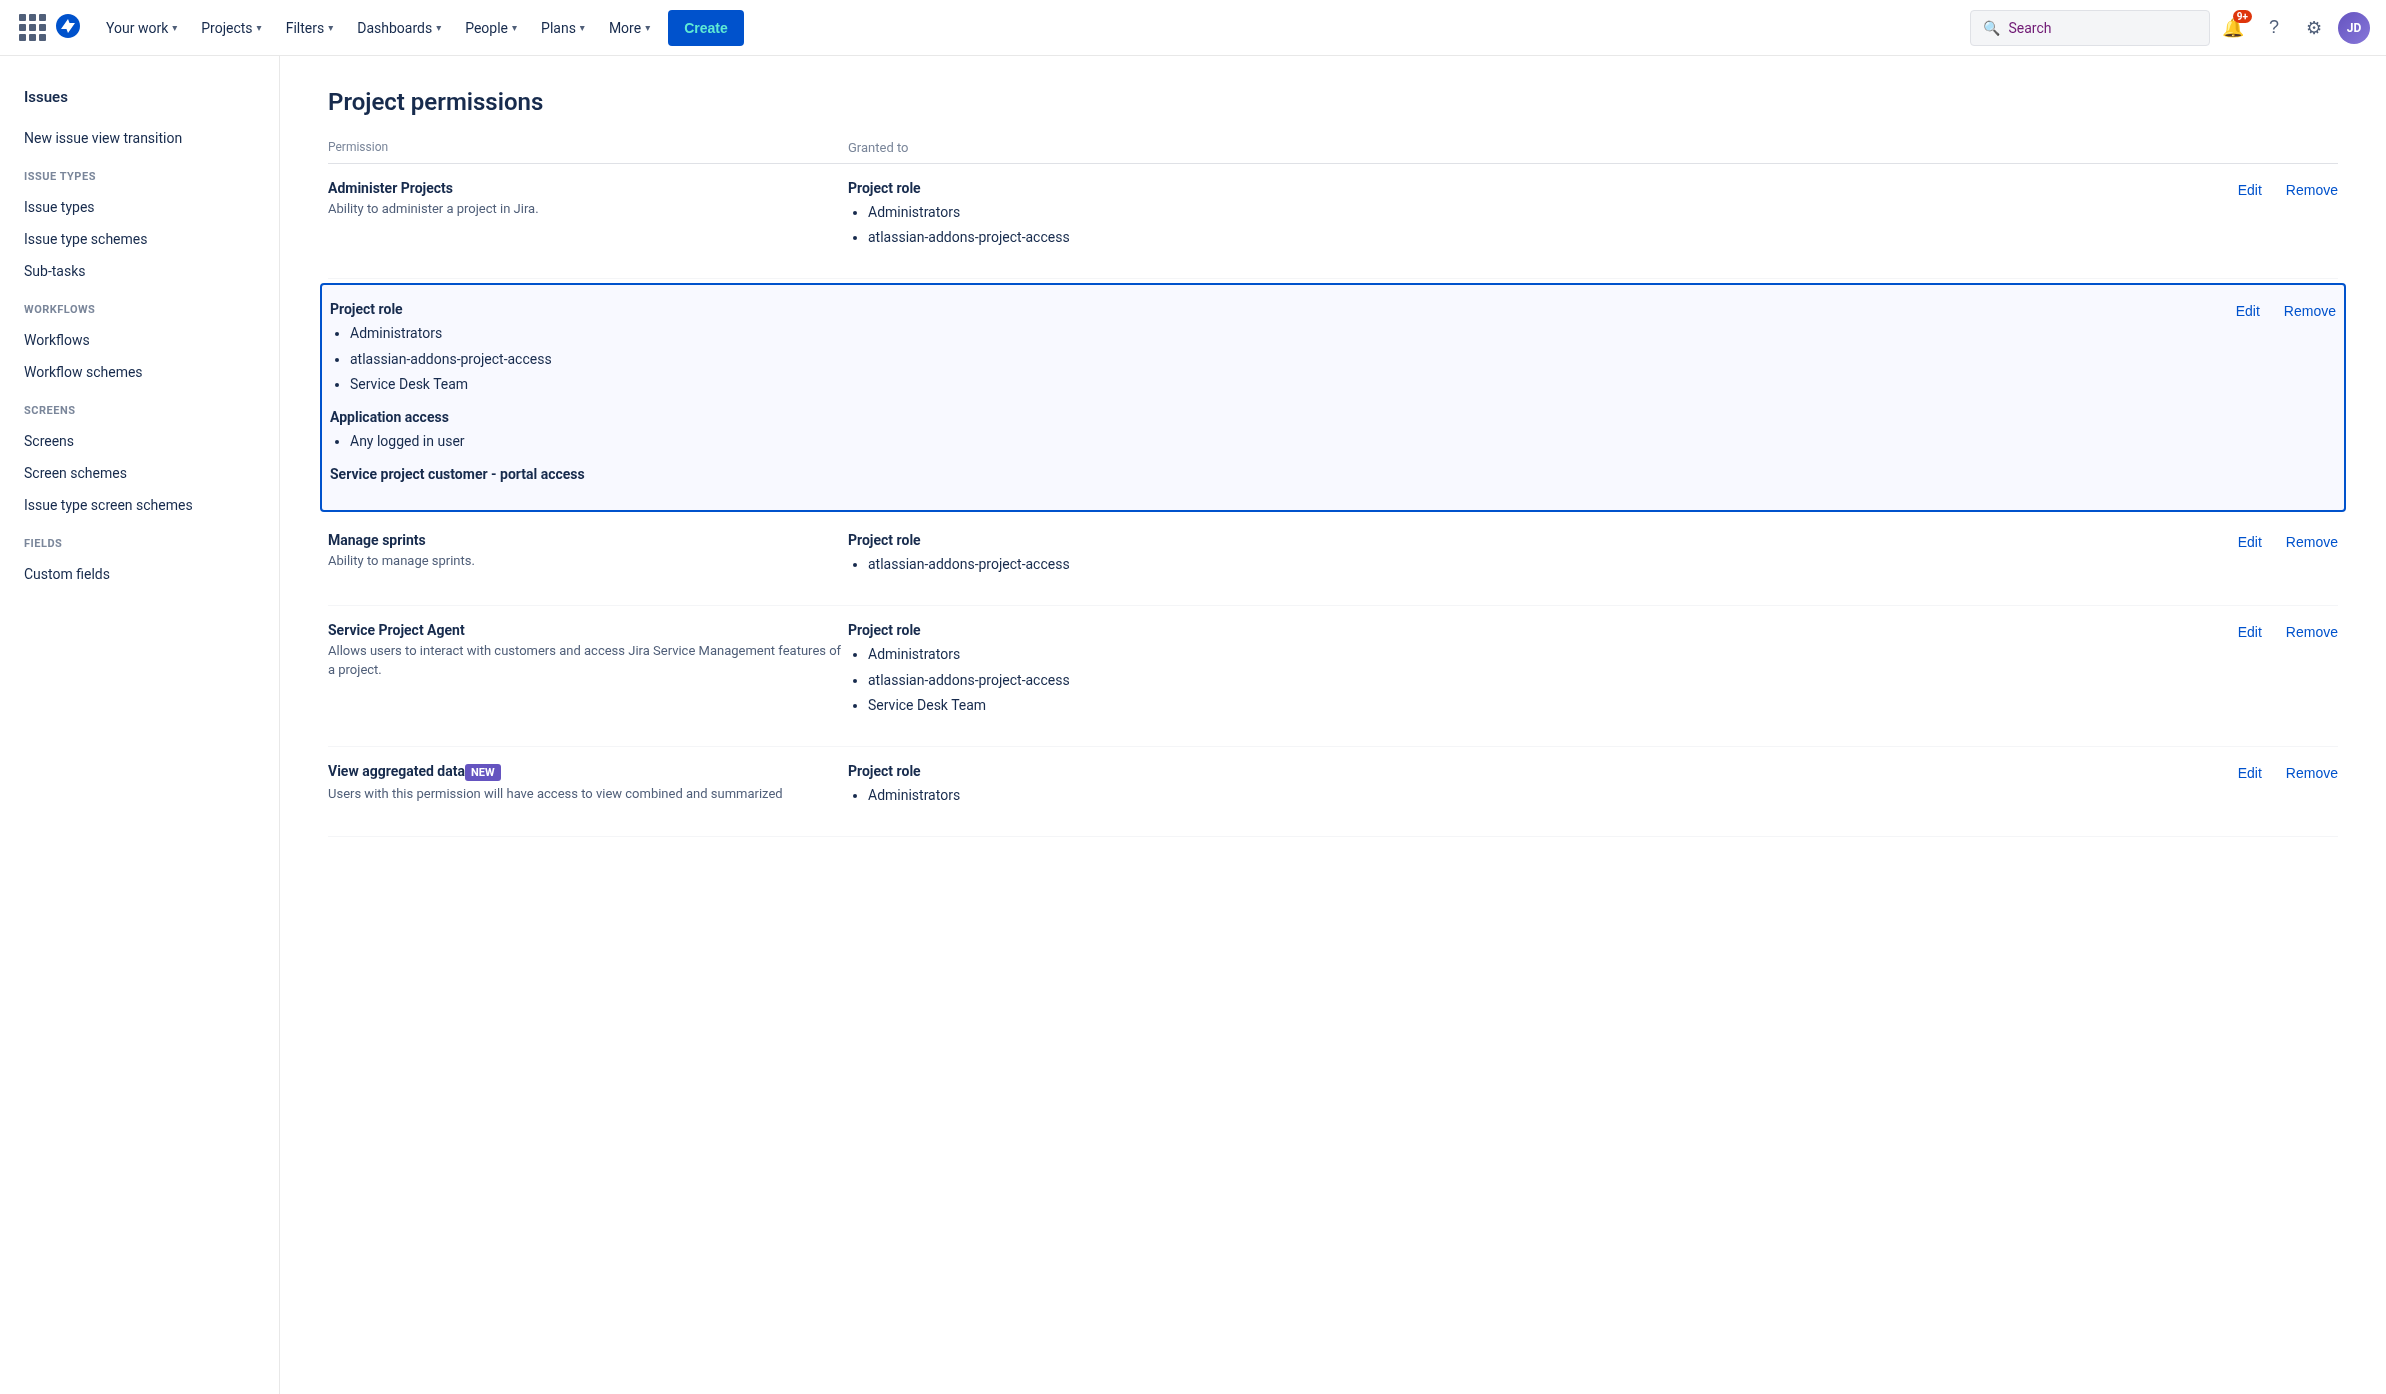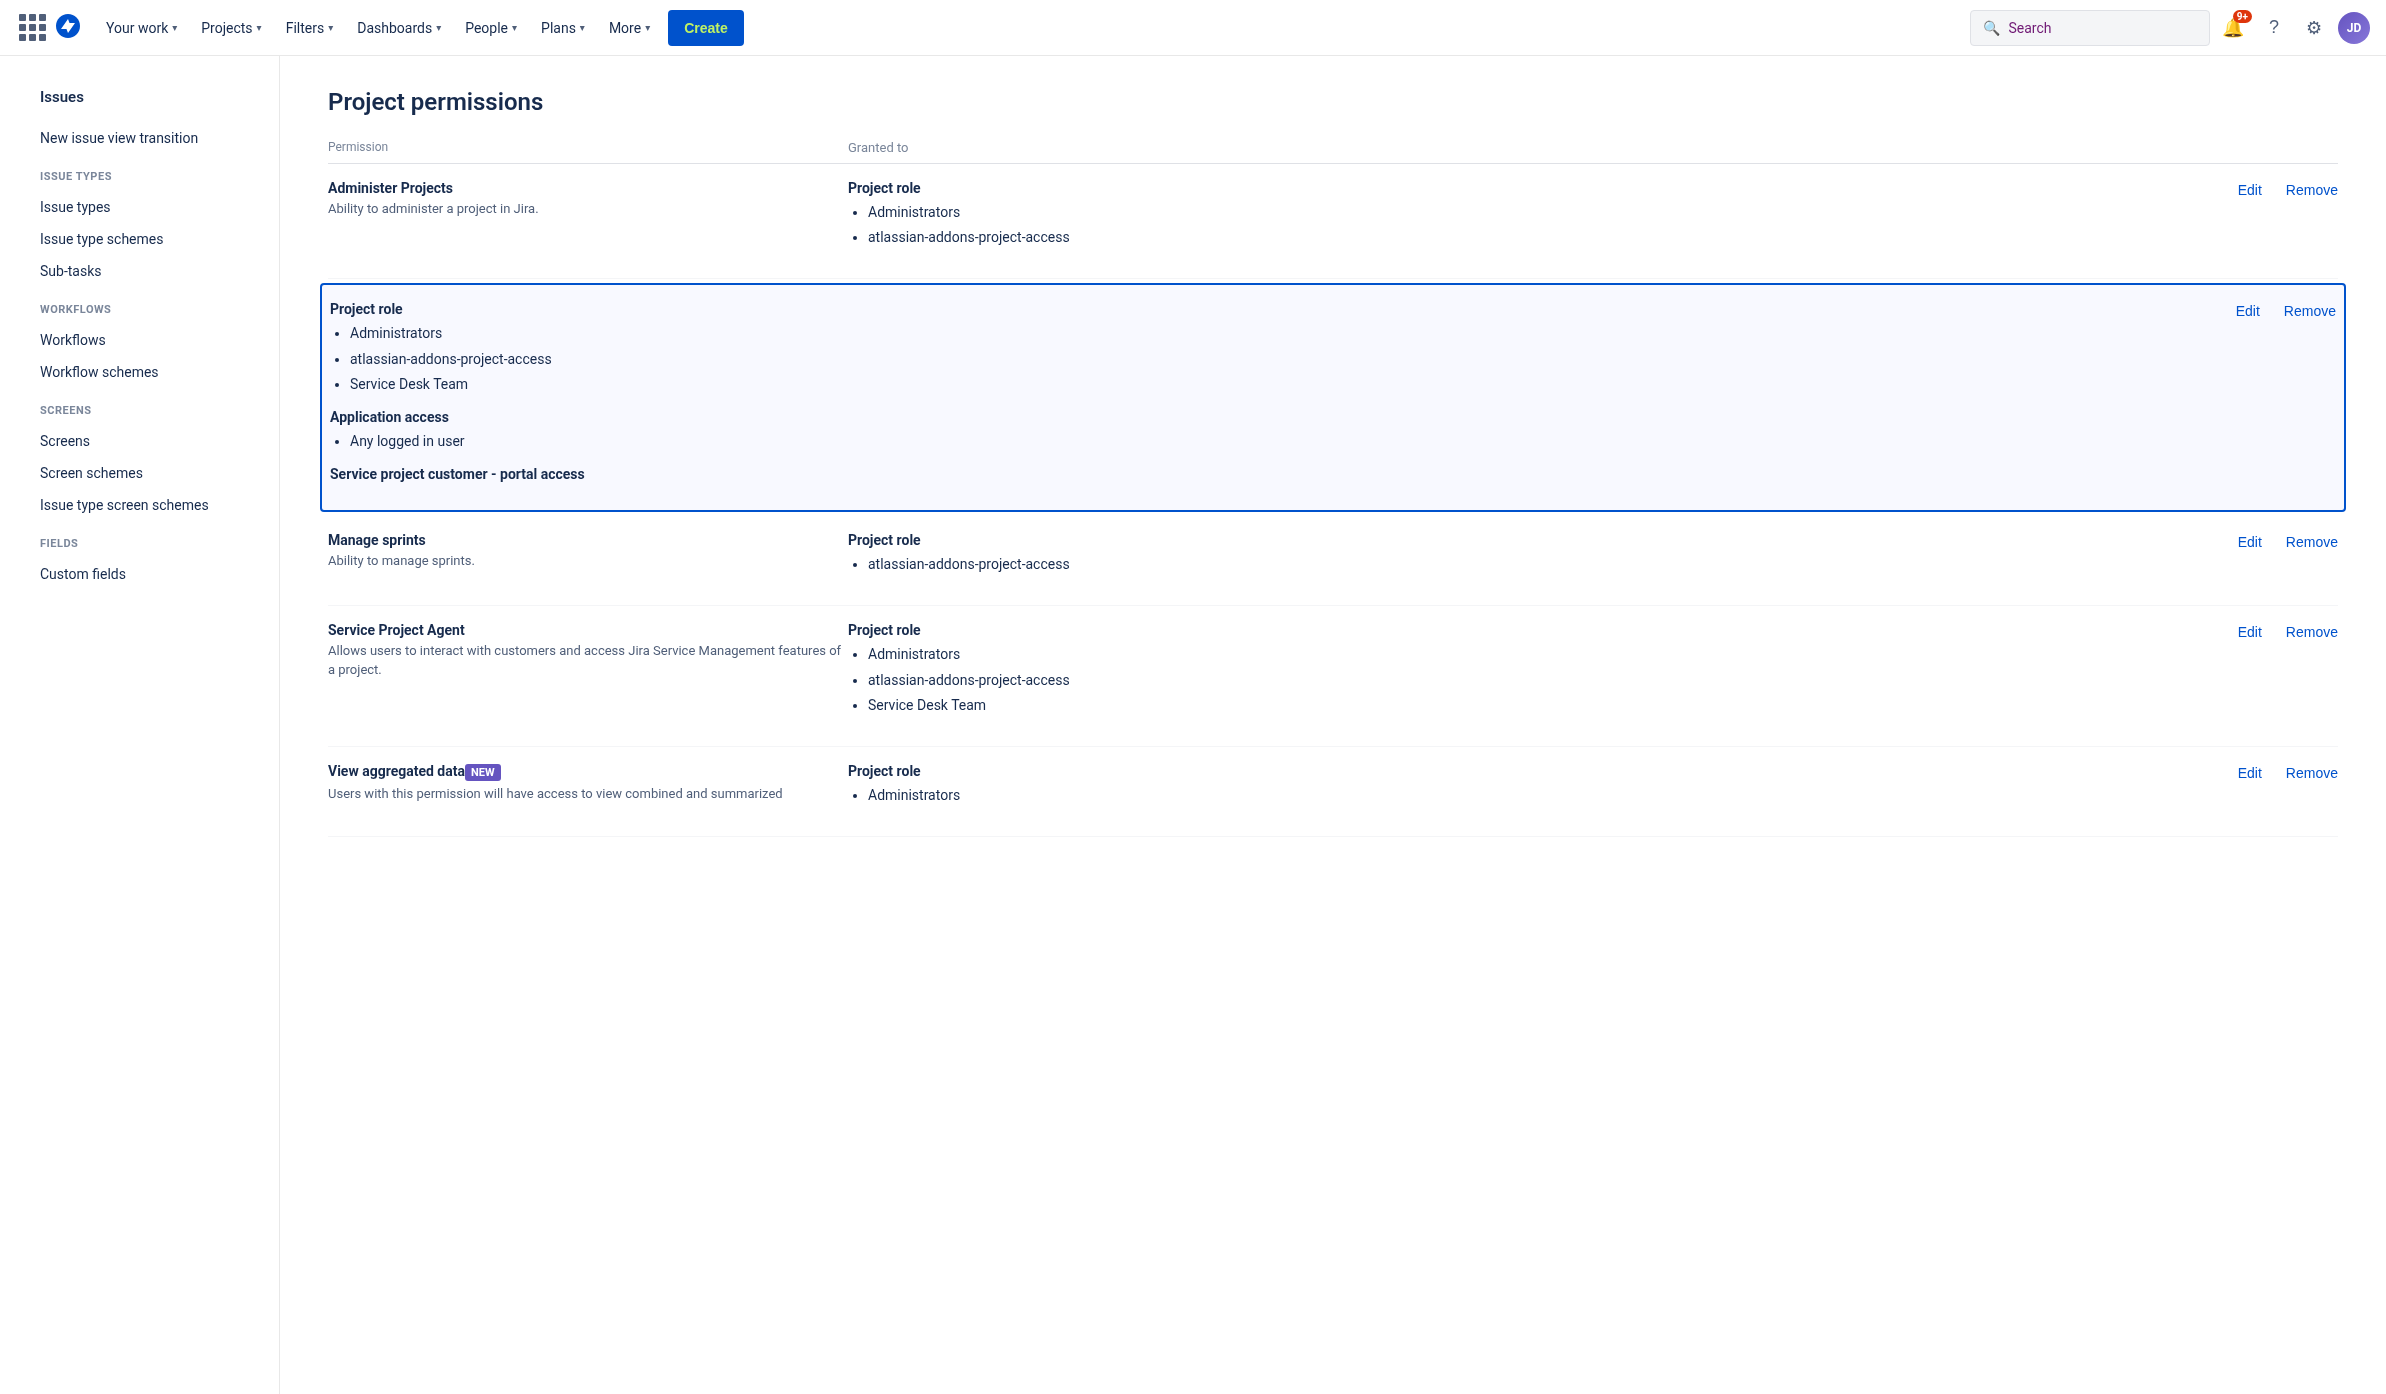--- a/index.html
+++ b/index.html
@@ -17,21 +17,21 @@
     .topnav-logo { margin-right: 8px; }
     .logo-shape { width: 32px; height: 32px; }
     .nav-item {
       display: flex; align-items: center; gap: 4px;
       padding: 0 10px; height: 40px; border-radius: 4px;
       cursor: pointer; font-size: 14px; font-weight: 400; color: #172b4d;
       white-space: nowrap;
     }
     .nav-chevron { font-size: 10px; color: #505f79; }
     .create-btn {
-      background: #0052cc; color: #bef264; border: none; border-radius: 4px;
+      background: #0052cc; color: #5eead4; border: none; border-radius: 4px;
       padding: 4px 16px; height: 36px; font-size: 14px; font-weight: 600;
       cursor: pointer; margin-left: 4px;
     }
     .nav-right { margin-left: auto; display: flex; align-items: center; gap: 8px; }
     .search-box {
       display: flex; align-items: center; gap: 8px;
       border: 1px solid #dfe1e6; border-radius: 4px;
       padding: 0 12px; height: 36px; width: 240px; background: #f4f5f7;
       cursor: text;
     }
@@ -57,21 +57,21 @@
       display: flex; align-items: center; justify-content: center;
       color: #fff; font-size: 12px; font-weight: 700; cursor: pointer;
     }
 
     
     .app-layout { display: flex; margin-top: 56px; min-height: calc(100vh - 56px); }
 
     
     .sidebar {
       width: 280px; flex-shrink: 0; border-right: 1px solid #e8e8e8;
-      padding: 24px 16px; overflow-y: auto; position: fixed; top: 56px; bottom: 0; left: 0;
+      padding: 24px 0; overflow-y: auto; position: fixed; top: 56px; bottom: 0; left: 0;
     }
     .sidebar-section-label {
       font-size: 11px; font-weight: 700; color: #7a869a; text-transform: uppercase;
       letter-spacing: 0.5px; padding: 16px 24px 8px;
     }
     .sidebar-item {
       padding: 8px 24px; cursor: pointer; color: #172b4d; font-size: 14px;
       display: block;
     }
     .sidebar-item.top-level { font-weight: 600; font-size: 15px; padding: 8px 24px 16px; }

